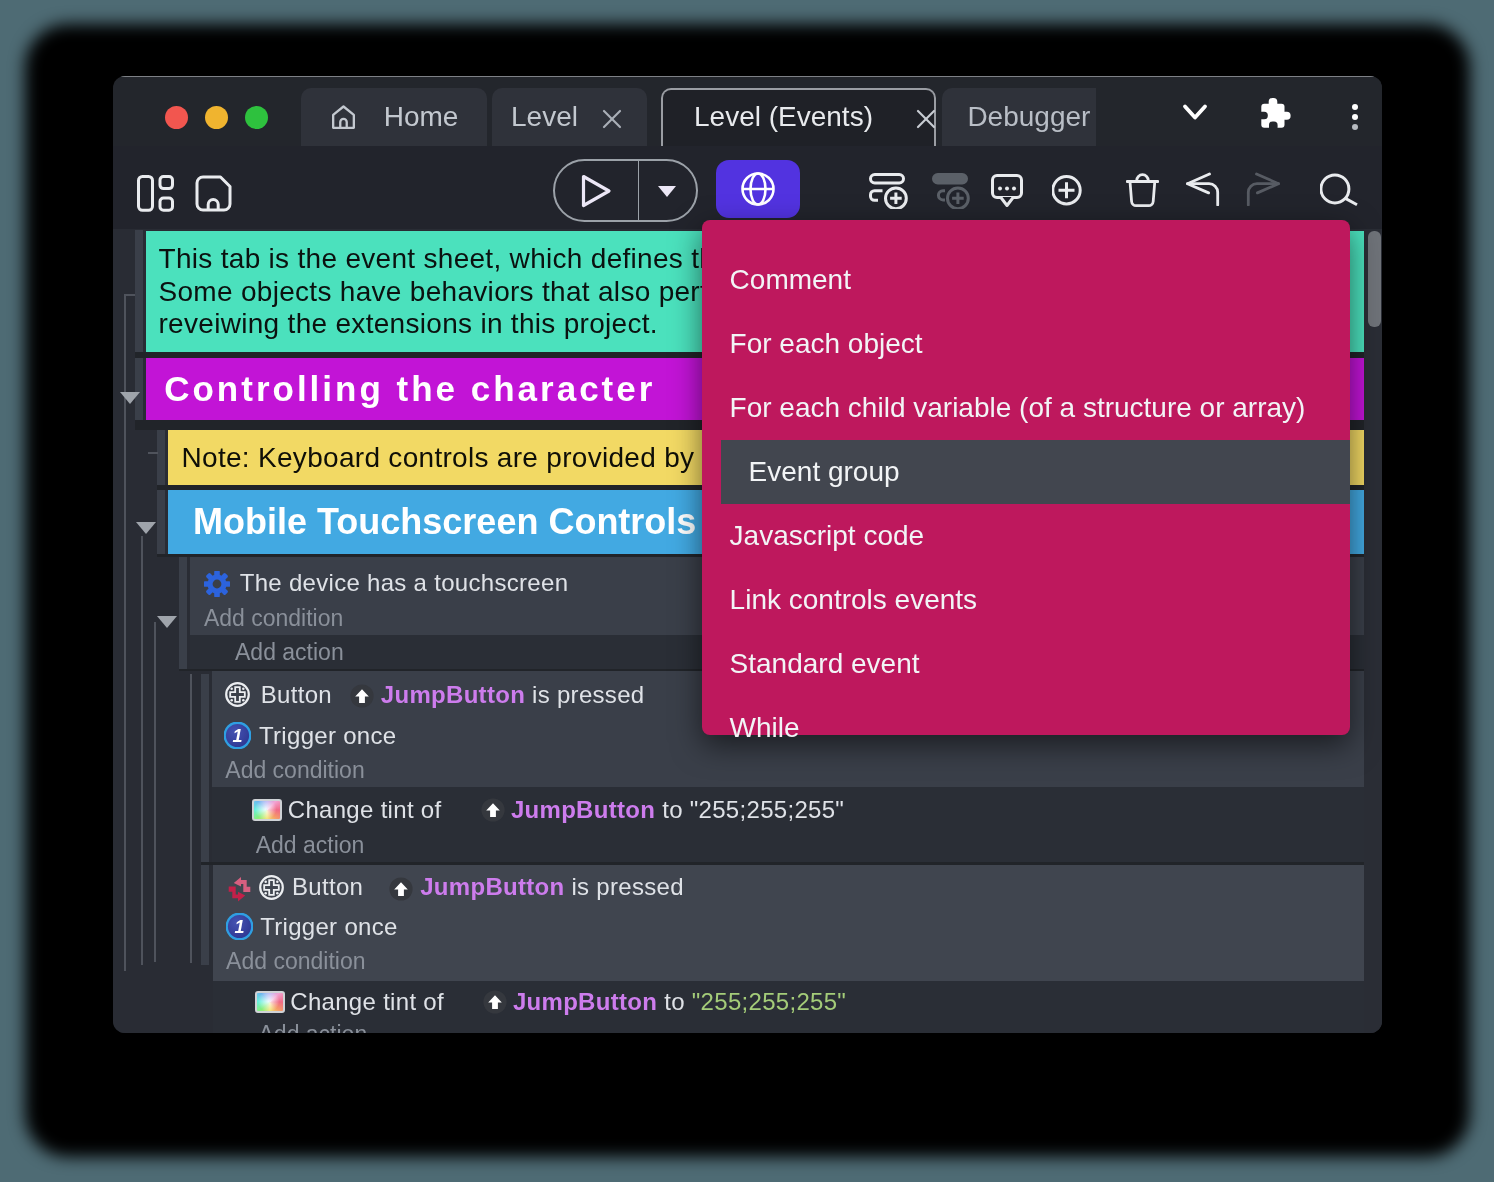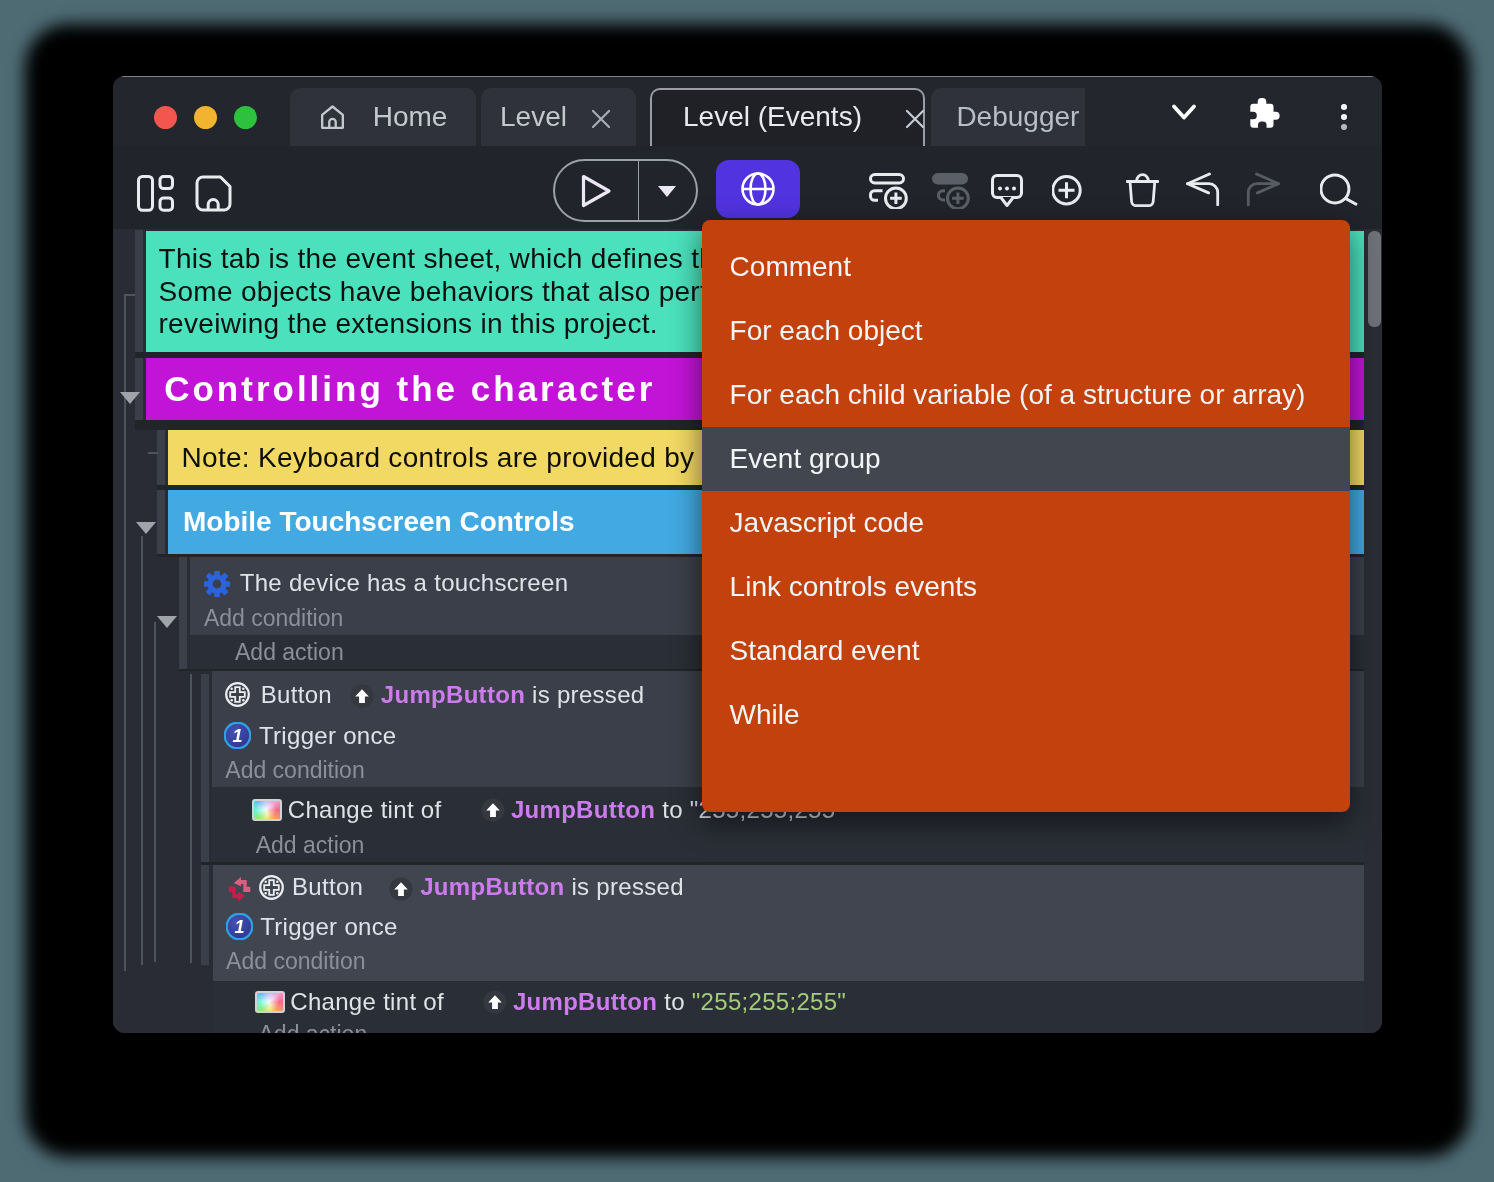--- a/index.html
+++ b/index.html
@@ -4,45 +4,45 @@
 <style>
 * { margin:0; padding:0; box-sizing:border-box; }
 html,body { width:1494px; height:1182px; overflow:hidden; }
 body { background:#4e6b74; font-family:"Liberation Sans", sans-serif; position:relative; }
 .abs { position:absolute; }
 .win { position:absolute; left:113px; top:76px; width:1269px; height:957px;
   background:#23262c; border-radius:12px; overflow:hidden;
   box-shadow: 0 36px 16px 88px #000; }
 .win::before { content:''; position:absolute; top:0; left:0; right:0; height:1px; background:#7e8186; z-index:90; }
 
-.titlebar { position:absolute; left:0; top:0; width:100%; height:70px; background:#23262c; }
+.titlebar { position:absolute; left:11px; top:0; width:100%; height:70px; background:#23262c; }
 .dot { position:absolute; top:29.5px; width:23px; height:23px; border-radius:50%; }
 .tab { position:absolute; top:11.7px; height:58.3px; background:#2f323a; border-radius:10px 10px 0 0;
   color:#c3c8cf; font-size:28px; line-height:58px; }
 .tabx { position:absolute; width:24px; height:24px; top:19px; }
 .tabx svg { display:block; }
 
 .toolbar { position:absolute; left:0; top:70px; width:100%; height:83px; background:#22242c; }
 .tdiv { position:absolute; top:82px; width:1px; height:60px; background:#3a3e45; }
 
 .sheet { position:absolute; left:0; top:153px; width:100%; height:804.3px; background:#292c34; }
 .blk { position:absolute; }
 .row-txt { color:#dfe2e7; font-size:24px; letter-spacing:0.3px; }
 .dim-txt { color:#8a909a; font-size:23px; }
 .jb { color:#cd7ced; font-weight:bold; }
 .grn { color:#a4cc79; }
 .bar { position:absolute; width:8px; background:#3a3f49; }
 .tline { position:absolute; width:2px; background:#4f535c; }
 .tri { position:absolute; width:0; height:0; border-left:10px solid transparent; border-right:10px solid transparent; border-top:12px solid #9fa4ab; }
 
-.menu { position:absolute; left:701.6px; top:220.3px; width:648px; height:592px;
-  background:#c2410c; border-radius:8px; z-index:100; padding-top:15px;
+.menu { position:absolute; left:701.6px; top:220.3px; width:648px; height:515px;
+  background:#be185d; border-radius:8px; z-index:100; padding-top:28px;
   box-shadow: 0 10px 30px rgba(0,0,0,.55); }
 .mi { height:64px; line-height:64px; padding-left:28px; color:#f2f4f6; font-size:28px; white-space:nowrap; }
-.mi.hl { background:#42464f; }
+.mi.hl { background:#42464f;margin-left:19px; }
 </style>
 </head>
 <body>
 <div class="win">
   <div class="titlebar">
     <div class="dot" style="left:41.3px; background:#f2564f;"></div>
     <div class="dot" style="left:81.2px; background:#f0b42f;"></div>
     <div class="dot" style="left:121px; background:#2ec13e;"></div>
     <div class="tab" style="left:176.7px; width:186.3px;">
       <svg class="abs" style="left:27px; top:14px;" width="31" height="31" viewBox="0 0 24 24" fill="none" stroke="#c3c8cf" stroke-width="1.8" stroke-linecap="round" stroke-linejoin="round">
@@ -202,21 +202,21 @@
     <div class="blk" style="left:33.2px; top:1.8px; width:1218.1px; height:121.6px; background:#4be1bd;"></div>
     <div class="abs" style="left:45.5px; top:14.4px; font-size:28px; line-height:32.3px; letter-spacing:0.3px; color:#0b1210; white-space:nowrap;">This tab is the event sheet, which defines the game's logic. See how events work.<br>Some objects have behaviors that also perform built-in logic. It's also worth<br>reveiwing the extensions in this project.</div>
 
     <div class="blk" style="left:33.2px; top:129.1px; width:1218.1px; height:62.3px; background:#c214d6;"></div>
     <div class="abs" style="left:51.2px; top:129.1px; height:78px; line-height:62.3px; font-size:35px; letter-spacing:3px; font-weight:bold; color:#fff;">Controlling the character</div>
 
     <div class="blk" style="left:55.2px; top:201px; width:1196.1px; height:55px; background:#f2d964;"></div>
     <div class="abs" style="left:68.5px; top:201px; height:55px; line-height:55px; font-size:28px; letter-spacing:0.3px; color:#0f0f08; white-space:nowrap;">Note: Keyboard controls are provided by the Keyboard object in events below.</div>
 
     <div class="blk" style="left:55.4px; top:261px; width:1195.9px; height:64.3px; background:#42a9e2;"></div>
-    <div class="abs" style="left:70px; top:261px; height:64.3px; line-height:64.3px; font-size:28px; font-weight:bold; color:#fff;">Mobile Touchscreen Controls</div>
+    <div class="abs" style="left:80px; top:261px; height:64.3px; line-height:64.3px; font-size:36px; font-weight:bold; color:#fff;">Mobile Touchscreen Controls</div>
 
     <div class="blk" style="left:77.2px; top:328.4px; width:1174.1px; height:77.4px; background:#3a3f49;"></div>
     <svg class="abs" style="left:91px; top:342.4px;" width="26" height="26" viewBox="0 0 26 26">
         <g fill="#2c63dd">
           <circle cx="13" cy="13" r="9.6"></circle>
           <rect x="10.2" y="-0.5" width="5.6" height="6" rx="1.5" transform="rotate(0 13 13)"></rect>
           <rect x="10.2" y="-0.5" width="5.6" height="6" rx="1.5" transform="rotate(45 13 13)"></rect>
           <rect x="10.2" y="-0.5" width="5.6" height="6" rx="1.5" transform="rotate(90 13 13)"></rect>
           <rect x="10.2" y="-0.5" width="5.6" height="6" rx="1.5" transform="rotate(135 13 13)"></rect>
           <rect x="10.2" y="-0.5" width="5.6" height="6" rx="1.5" transform="rotate(180 13 13)"></rect>

